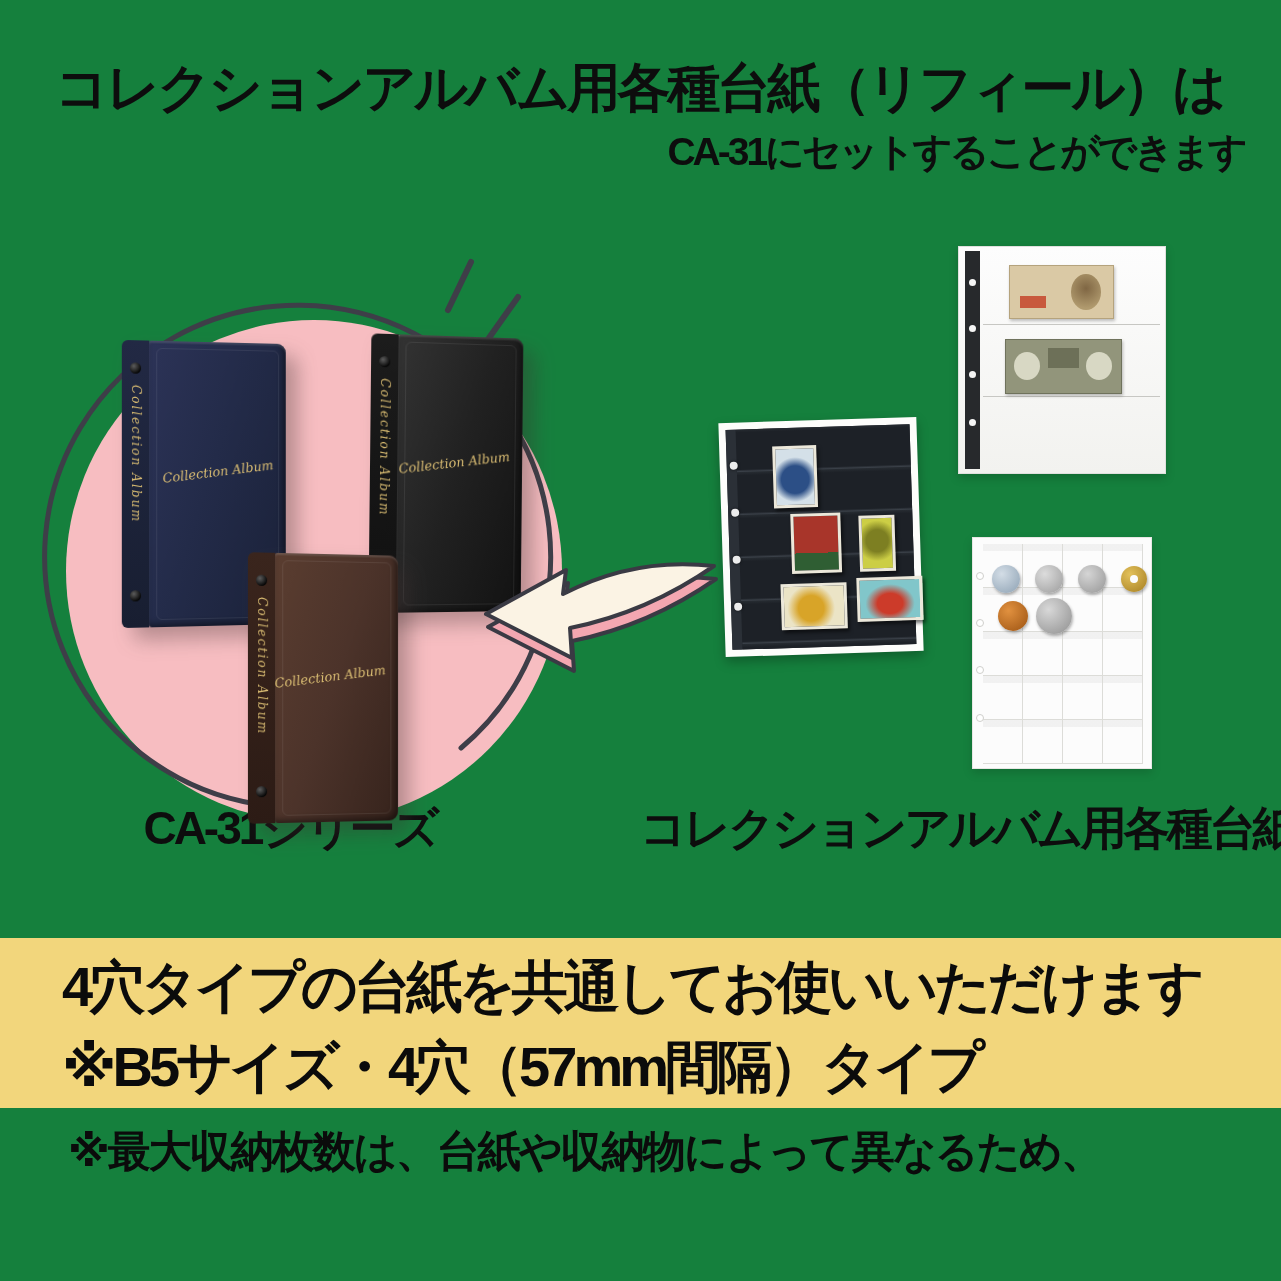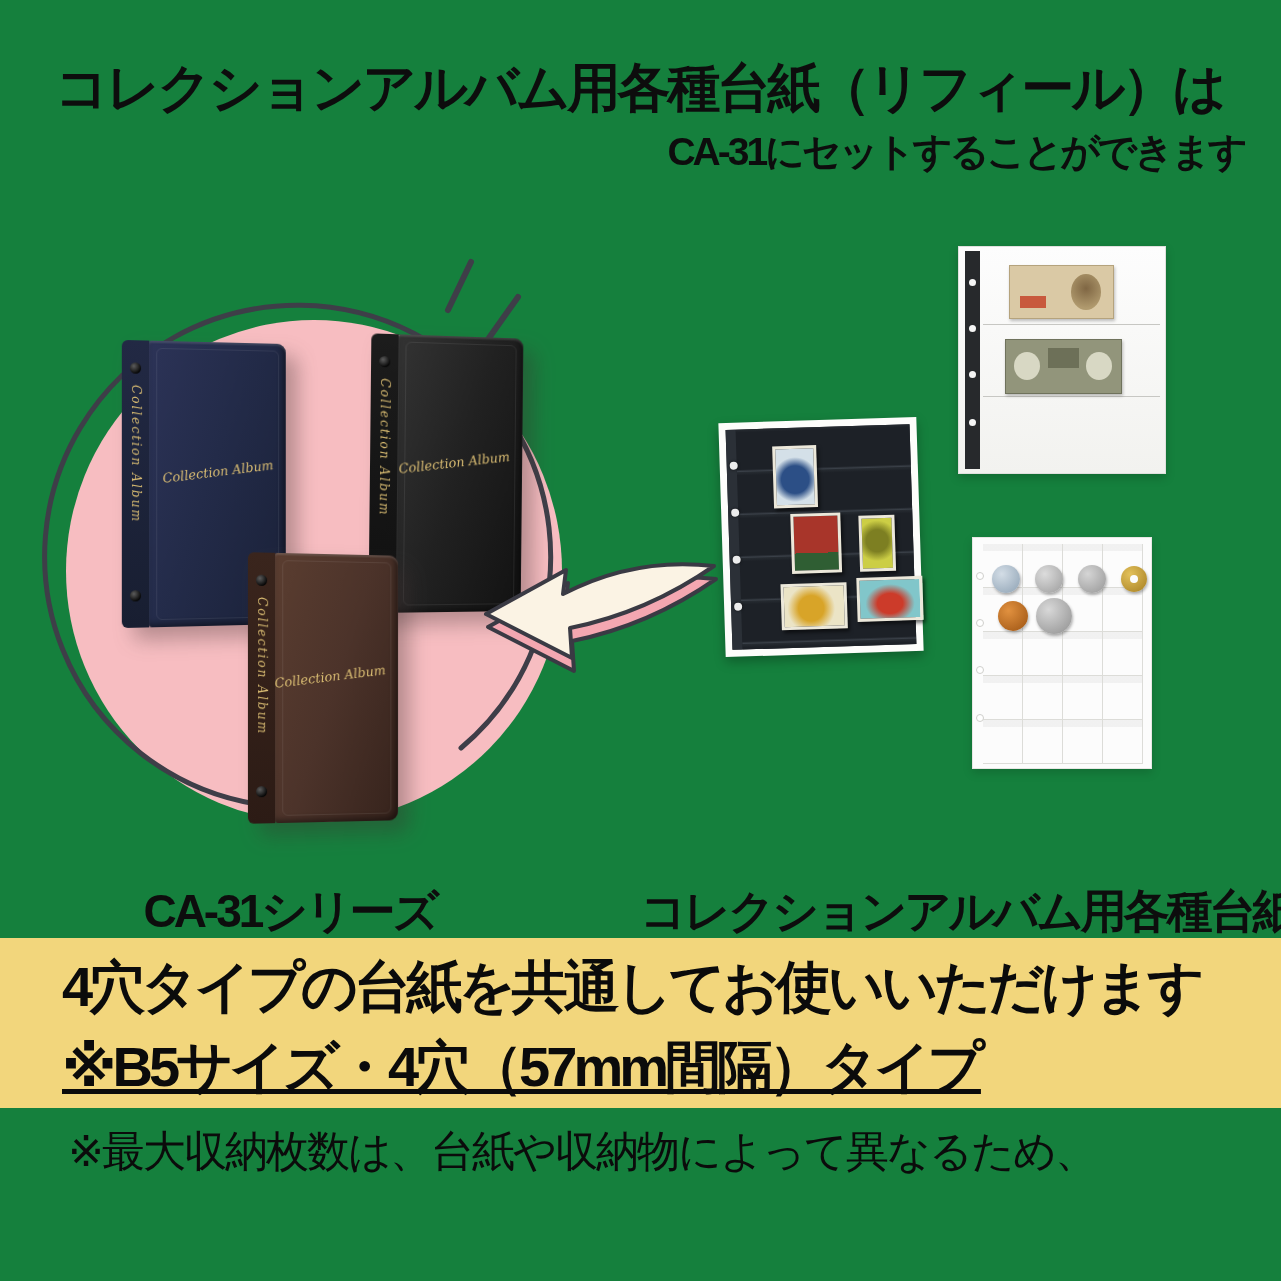--- a/index.html
+++ b/index.html
@@ -101,33 +101,33 @@
   .coin{position:absolute;border-radius:50%;box-shadow:1px 2px 3px rgba(0,0,0,0.3);}
   .coin-1{left:19px;top:27px;width:28px;height:28px;background:radial-gradient(circle at 35% 32%,#d3dde6,#8da1b3);}
   .coin-2{left:62px;top:27px;width:28px;height:28px;background:radial-gradient(circle at 35% 32%,#dcdcdc,#9c9c9c);}
   .coin-3{left:105px;top:27px;width:28px;height:28px;background:radial-gradient(circle at 35% 32%,#d5d5d5,#969696);}
   .coin-4{left:148px;top:28px;width:26px;height:26px;background:radial-gradient(circle at 35% 32%,#e3c15b,#a57e21);}
   .coin-4::after{content:"";position:absolute;left:9px;top:9px;width:8px;height:8px;border-radius:50%;background:#fcfcfc;}
   .coin-5{left:25px;top:63px;width:30px;height:30px;background:radial-gradient(circle at 35% 32%,#e1913f,#9c5312);}
   .coin-6{left:63px;top:60px;width:36px;height:36px;background:radial-gradient(circle at 35% 32%,#d8d8d8,#8f8f8f);}
 
   
-  .caption{position:absolute;top:881px;font-size:46px;font-weight:bold;letter-spacing:-3px;
+  .caption{position:absolute;top:798px;font-size:46px;font-weight:bold;letter-spacing:-3px;
            text-align:center;white-space:nowrap;}
   .caption-left{left:130px;width:320px;}
   .caption-right{left:640px;width:600px;}
 
   
   .banner{position:absolute;left:0;top:938px;width:1281px;height:170px;background:#f2d67c;}
   .banner .bl{position:absolute;left:62px;font-weight:bold;white-space:nowrap;color:#0b0b0b;}
   .banner .bl1{top:12px;font-size:56px;letter-spacing:-4px;}
-  .banner .bl2{top:92px;font-size:56px;letter-spacing:-4px;text-decoration:underline;}
-
-  
-  .footnote{position:absolute;left:68px;top:1124px;font-weight:normal;font-size:43px;
+  .banner .bl2{top:92px;font-size:56px;letter-spacing:-4px;}
+
+  
+  .footnote{position:absolute;left:68px;top:1124px;font-weight:bold;font-size:43px;
             letter-spacing:-2px;line-height:55px;color:#0b0b0b;}
   .footnote .fl2{margin-left:40px;}
 </style>
 </head>
 <body>
 
 <div class="canvas">
 
   <div class="heading">
     <div class="l1">コレクションアルバム用各種台紙（リフィール）は</div>

